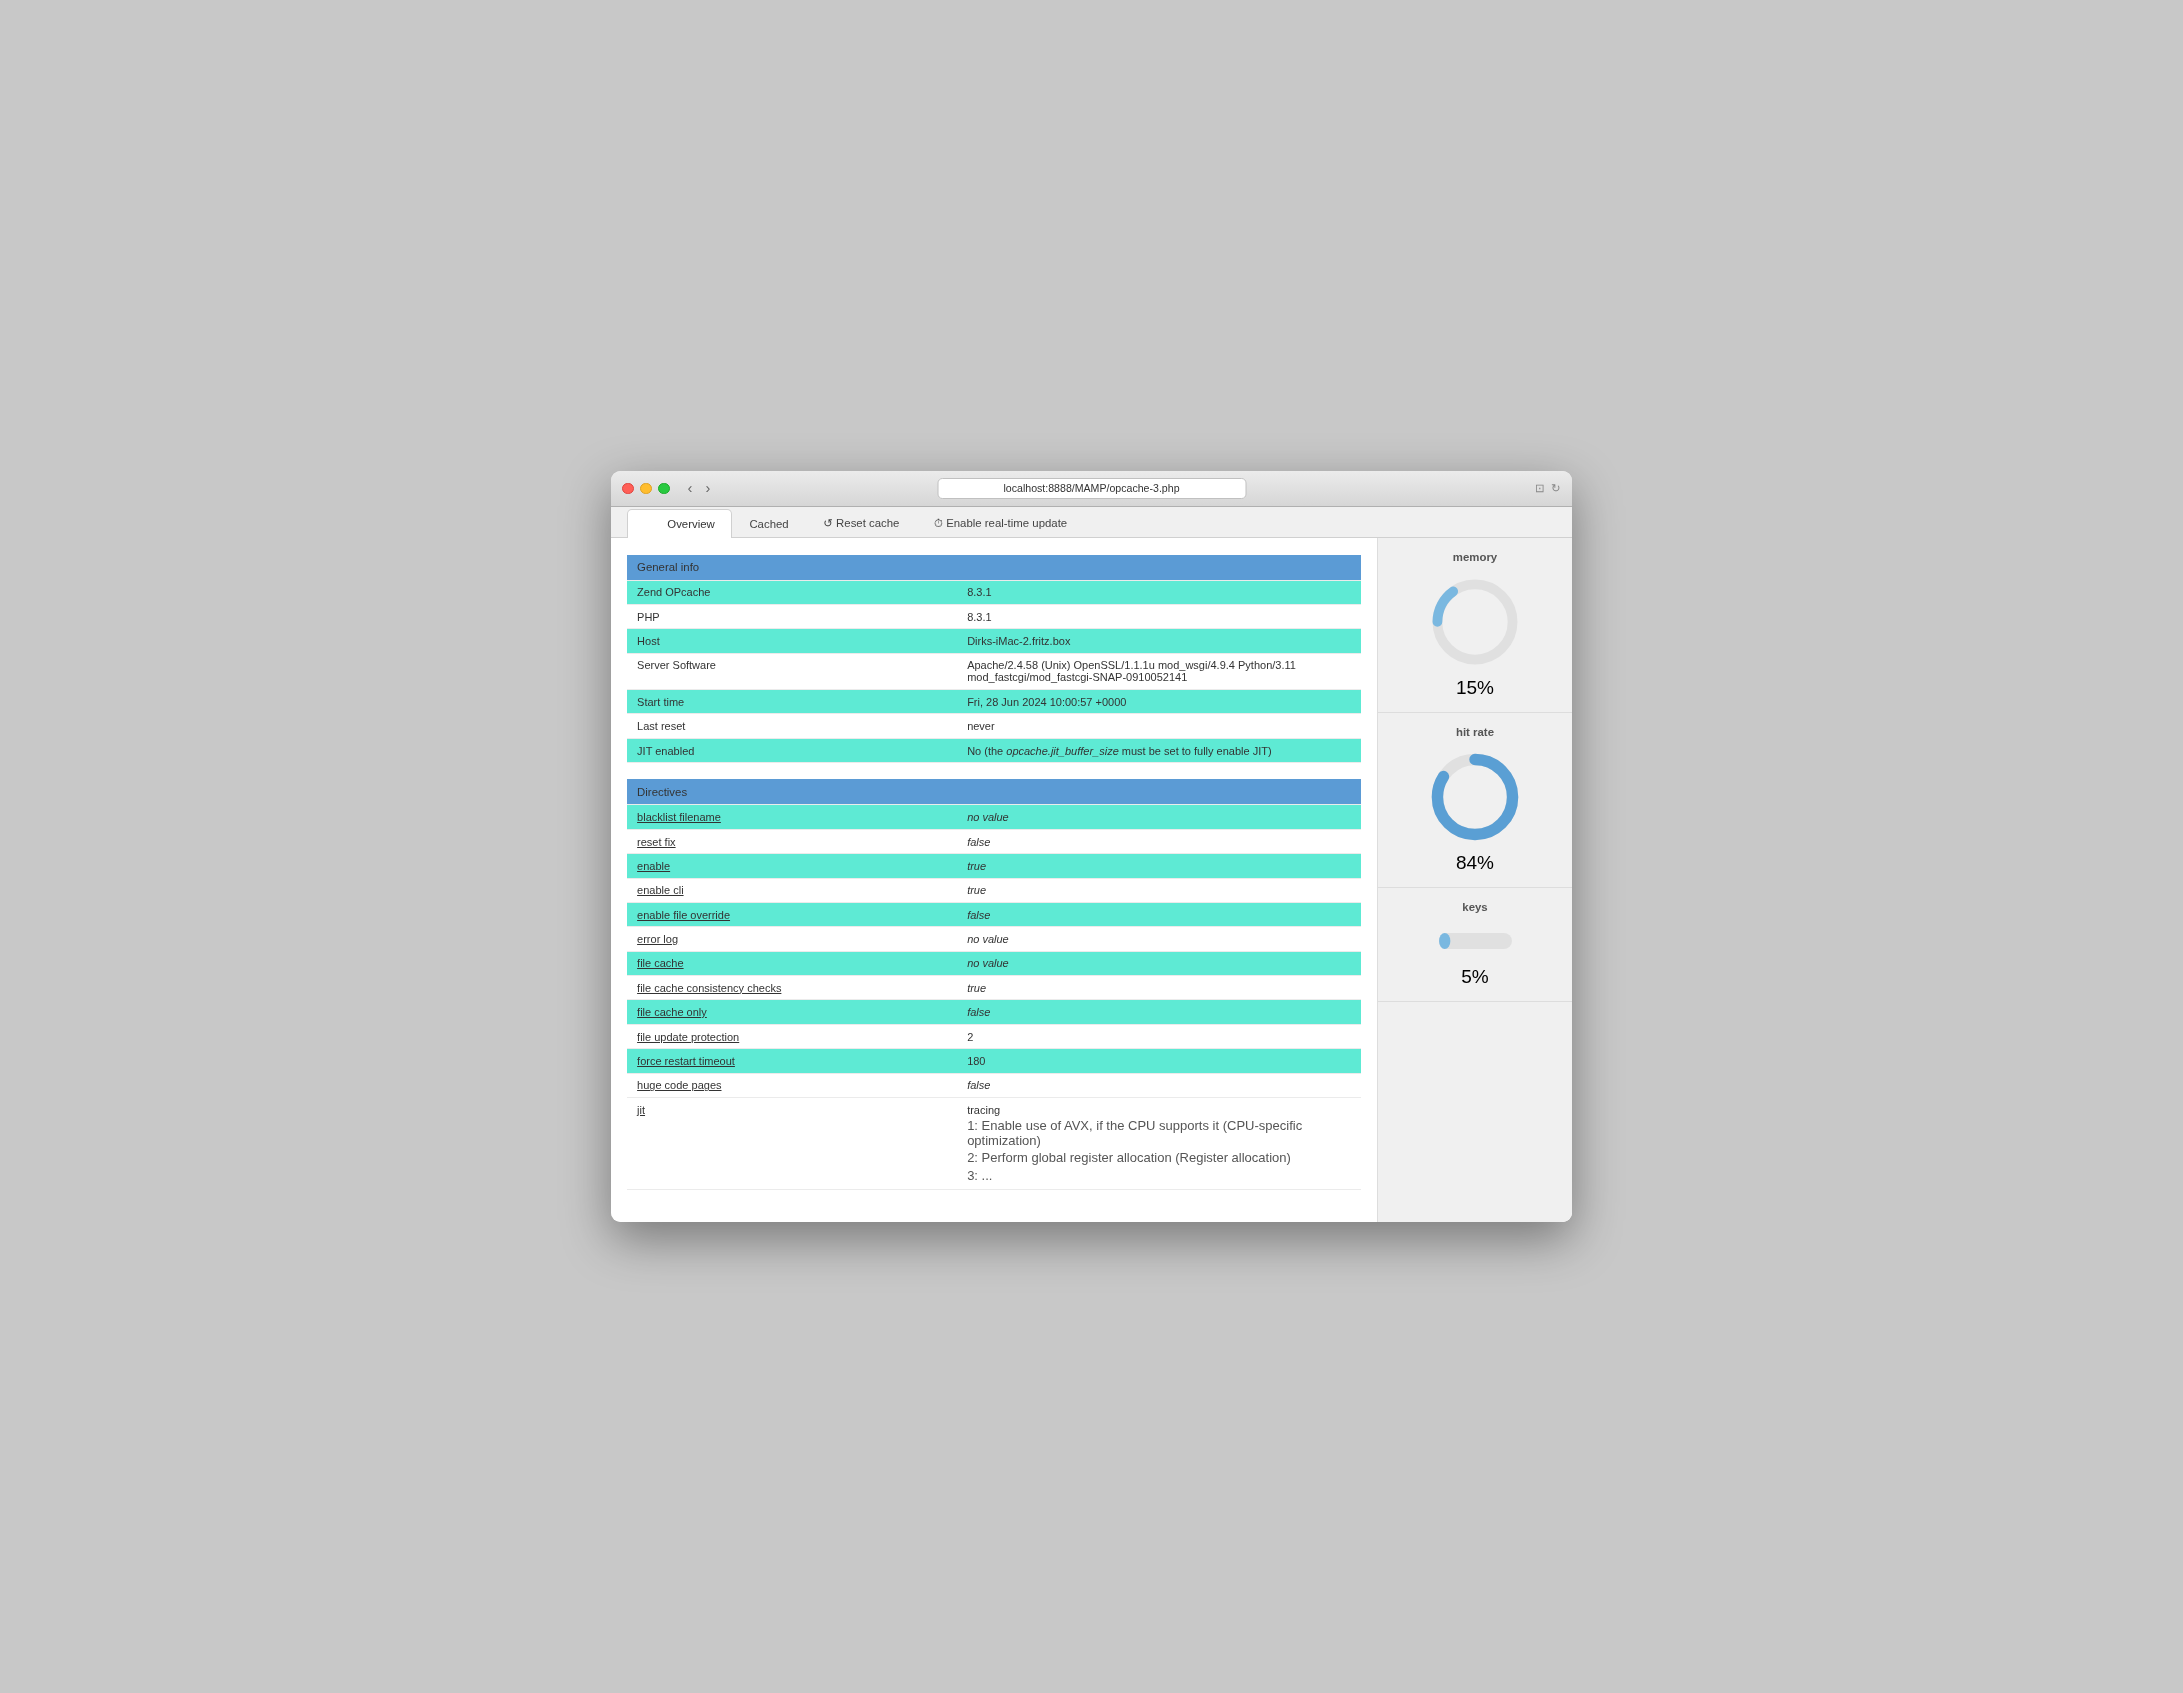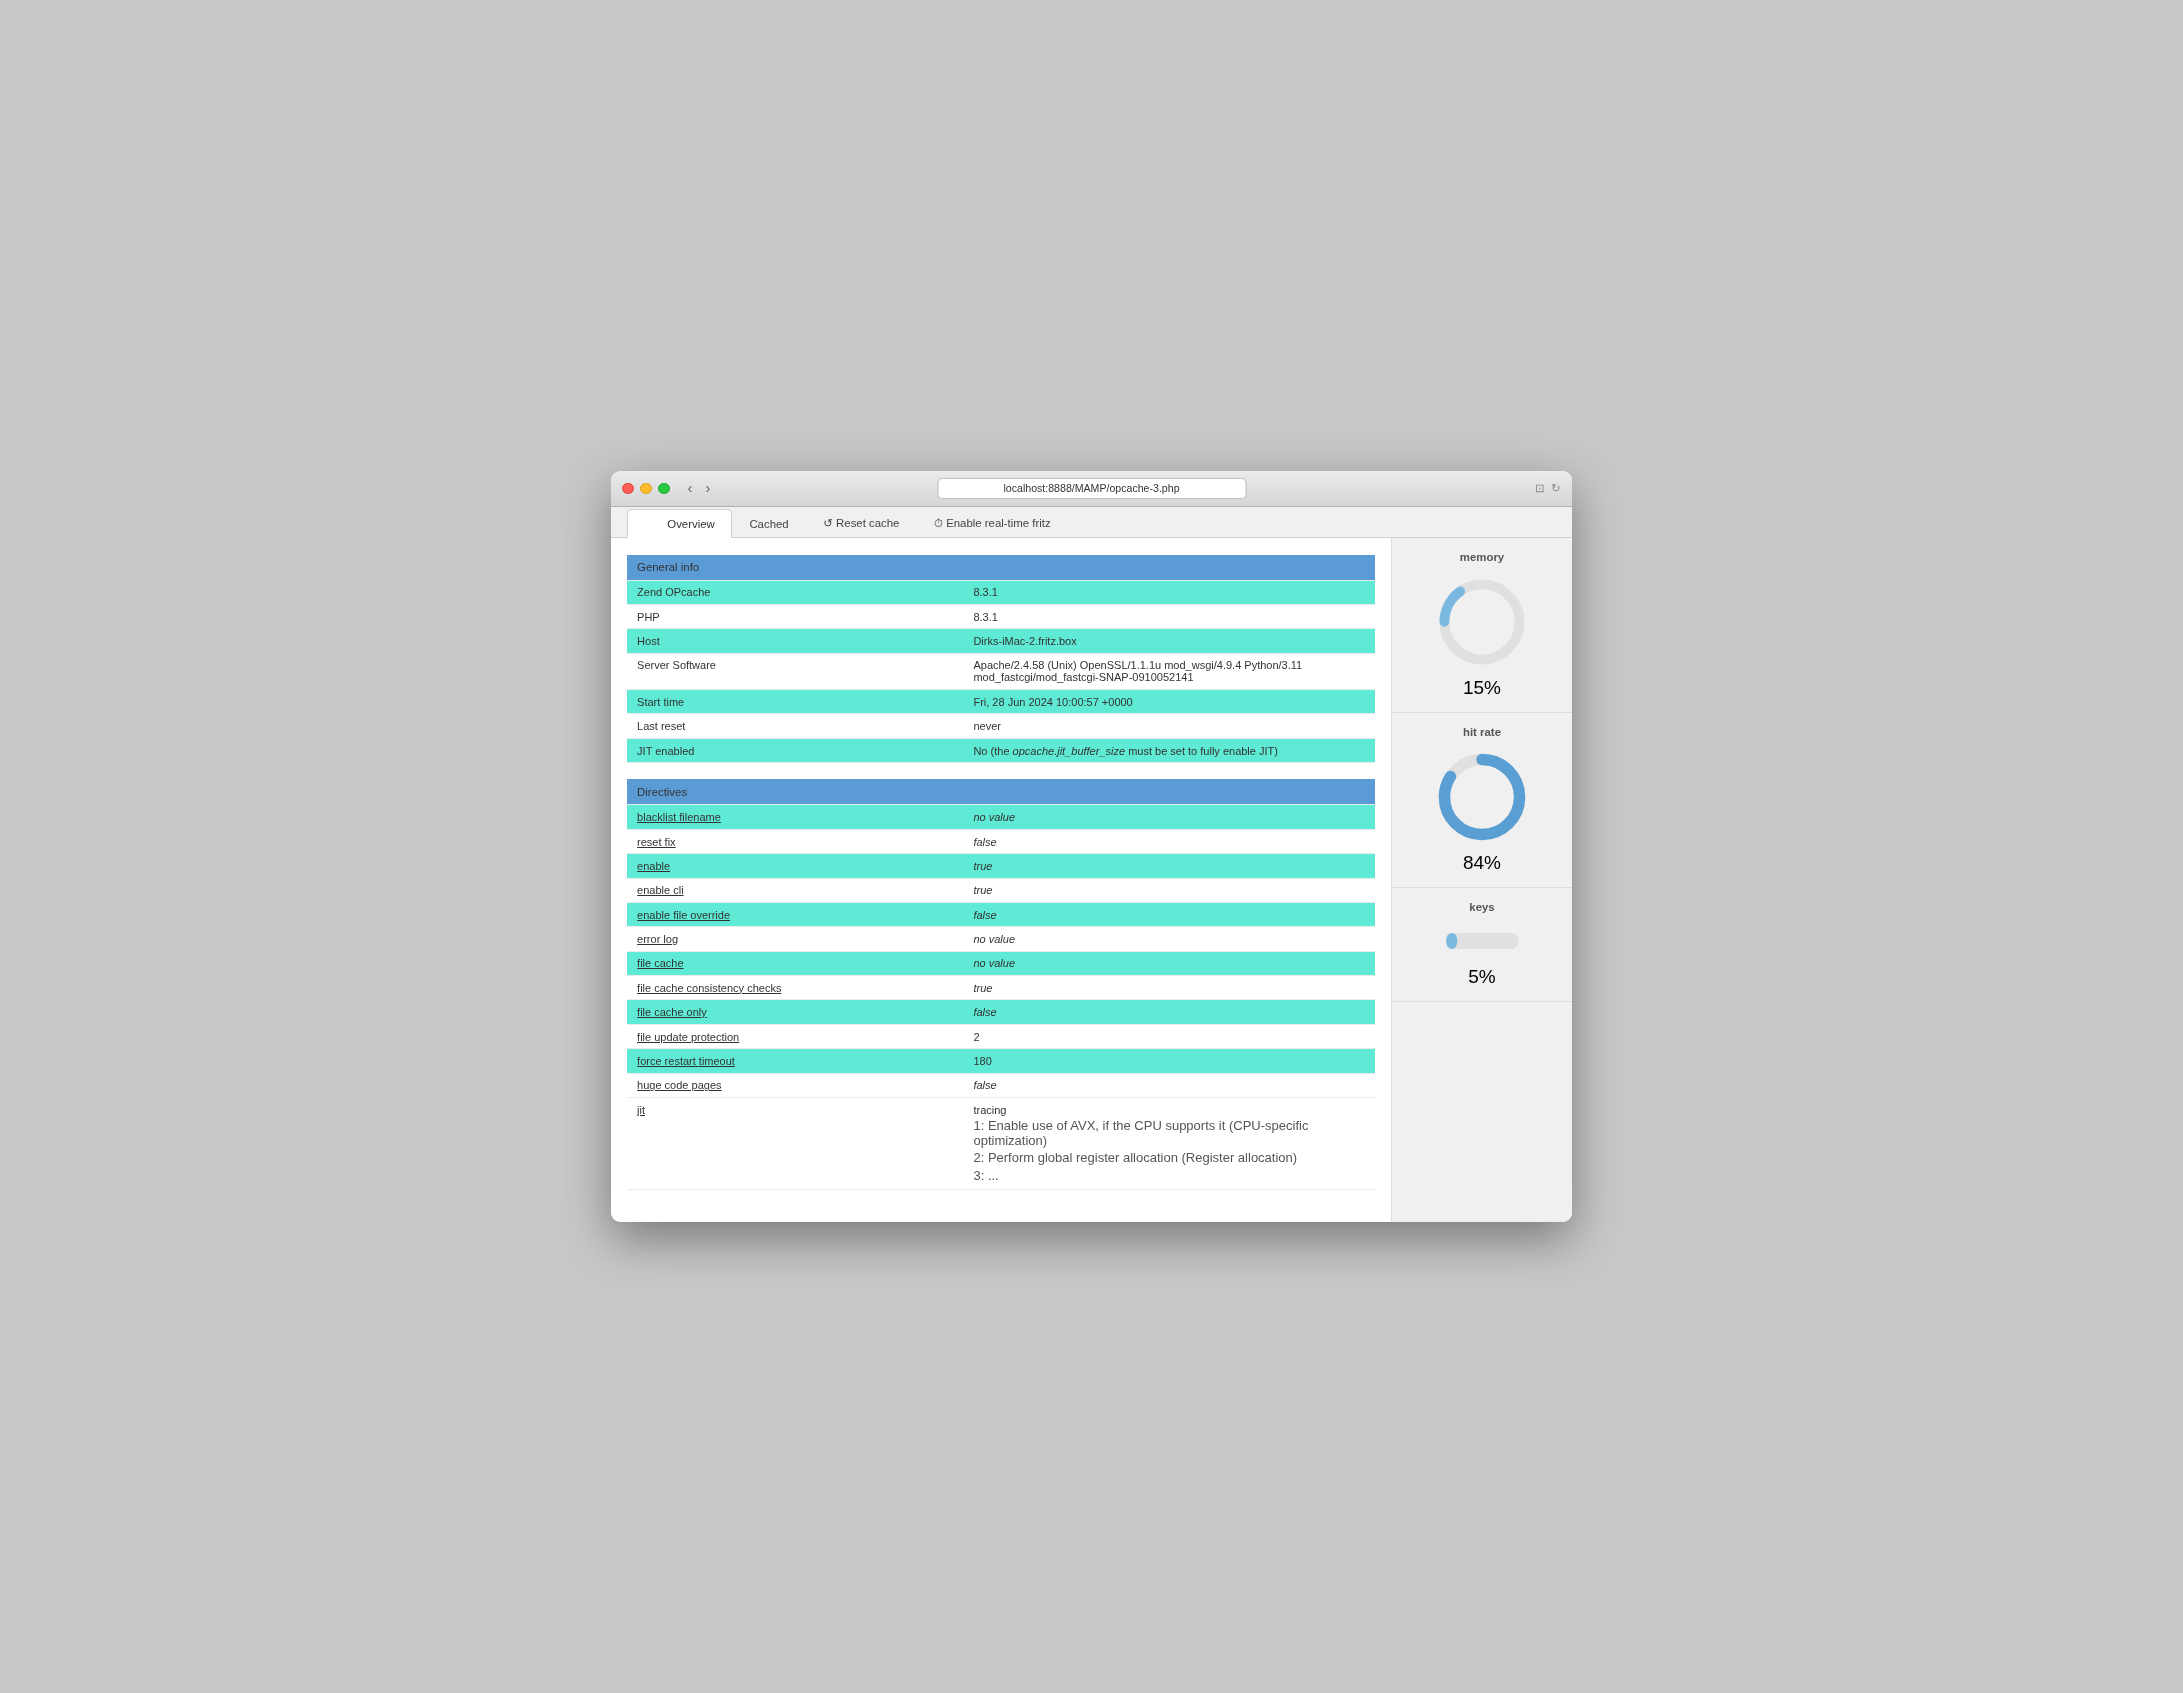--- a/index.html
+++ b/index.html
@@ -105,21 +105,21 @@
       display: flex;
       background: white;
       min-height: 668px;
     }
     .main-content {
       flex: 1;
       padding: 16.3px;
       overflow: auto;
     }
     .sidebar {
-      width: 181px;
+      width: 195px;
       background: #f0f0f0;
       border-left: 0.8px solid #ddd;
       padding: 0;
     }
     
     .info-table {
       width: 100%;
       border-collapse: collapse;
       font-size: 11px;
       margin-bottom: 16.3px;
@@ -212,21 +212,21 @@
     <div class="tab active">
       <span>Overview</span>
     </div>
     <div class="tab">
       <span>Cached</span>
     </div>
     <div class="tab">
       <span style="margin-right:3.3px;">↺</span><span>Reset cache</span>
     </div>
     <div class="tab">
-      <span style="margin-right:3.3px;">⏱</span><span>Enable real-time fritz</span>
+      <span style="margin-right:3.3px;">⏱</span><span>Enable real-time update</span>
     </div>
   </div>
 
   <div class="content">
 
     <div class="main-content">
 
       <table class="info-table">
         <tbody>
           <tr class="section-header">

